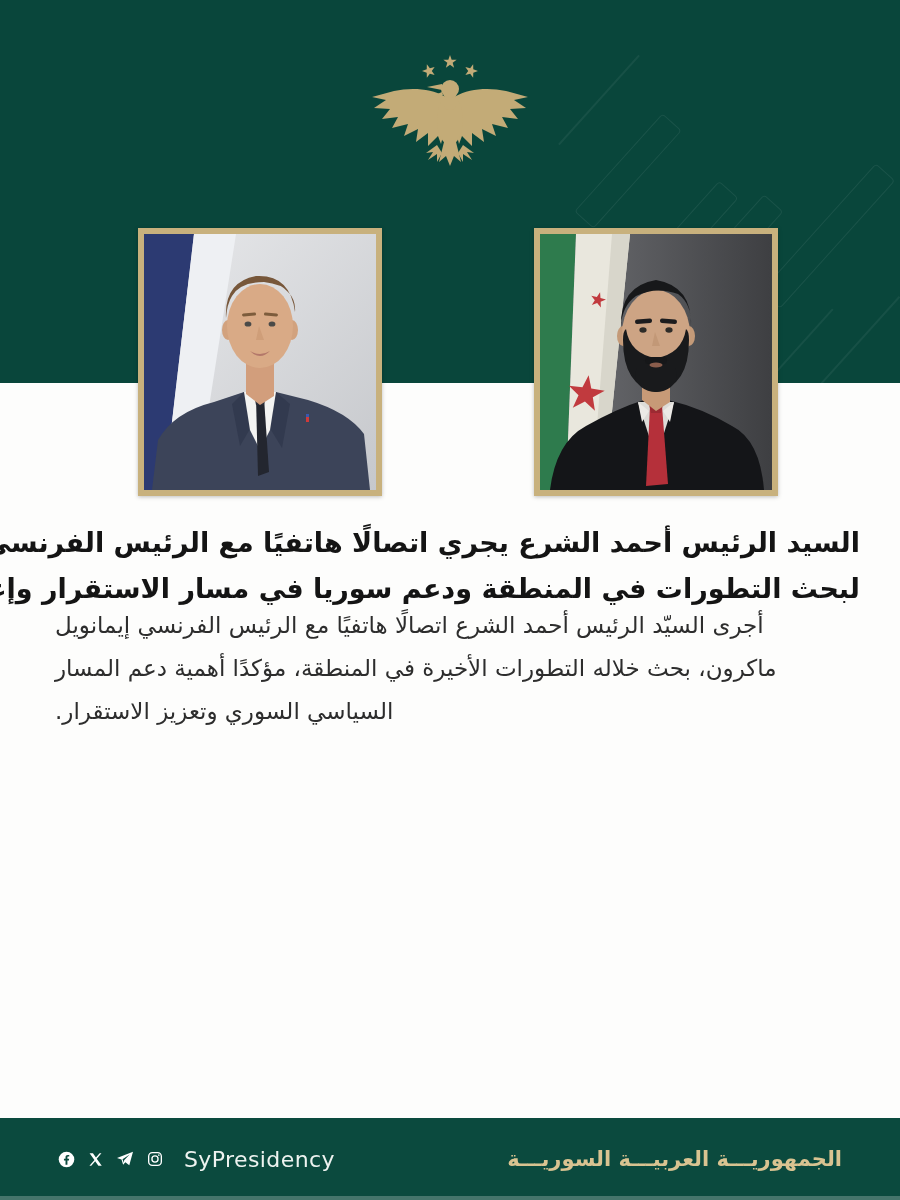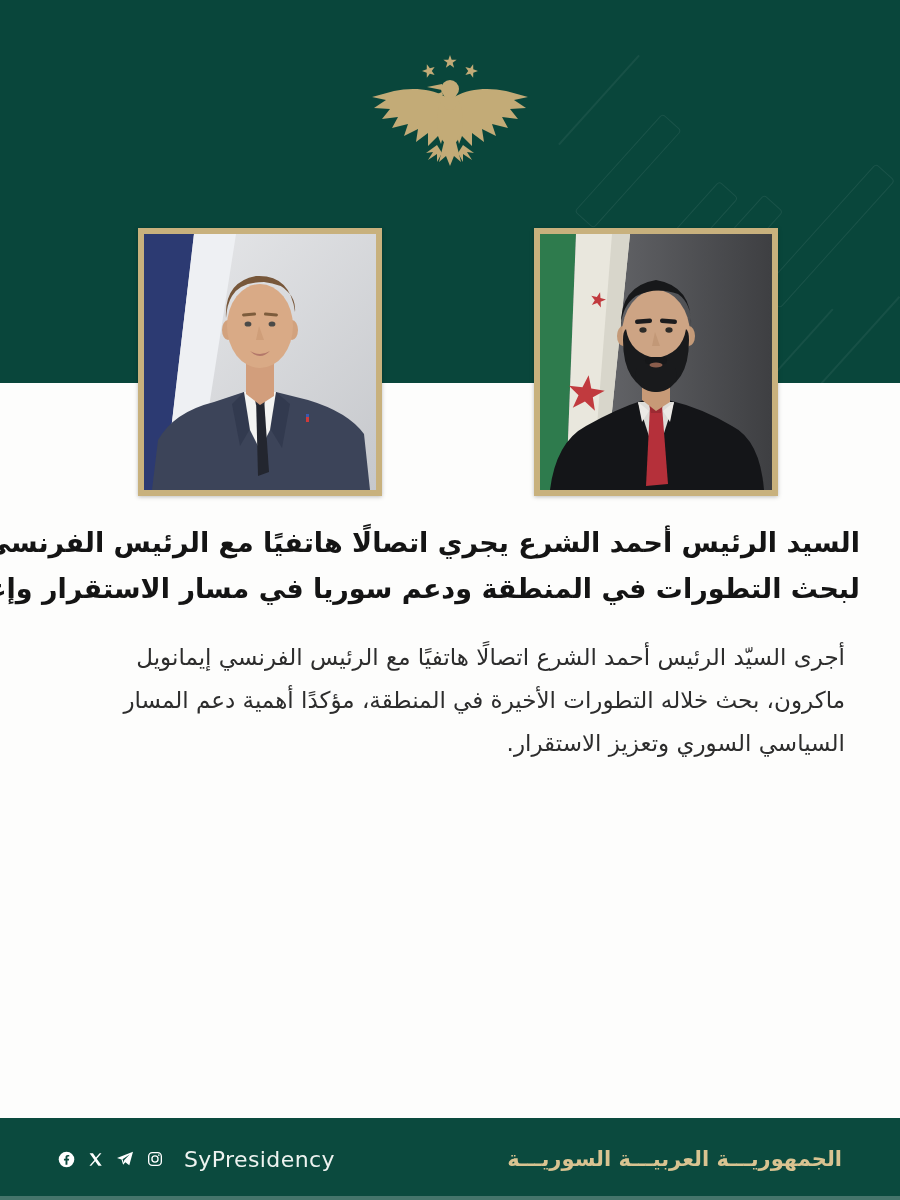--- a/index.html
+++ b/index.html
@@ -34,22 +34,22 @@
   .photo-frame svg{ display:block; }
   
   .headline{
     position:absolute; top:520px; left:40px; width:820px;
     margin:0; text-align:center; direction:rtl;
     font-size:27px; font-weight:bold; color:#141414; line-height:1.72;
   }
   .headline-line{ display:block; white-space:nowrap; }
   
   .body-text{
-    position:absolute; top:636px; left:55px; width:790px;
-    direction:rtl; text-align:right;
+    position:absolute; top:604px; left:55px; width:790px;
+    direction:rtl; text-align:left;
   }
   .para{
     margin:0 0 38px 0; font-size:23px; color:#2d2d2d; line-height:1.88;
     font-weight:normal;
   }
   
   .footer-band{
     position:absolute; left:0; bottom:0; width:900px; height:82px;
     background:#0b4a3e; display:flex; align-items:center;
     justify-content:space-between; box-sizing:border-box; padding:0 58px;gap:38px;

